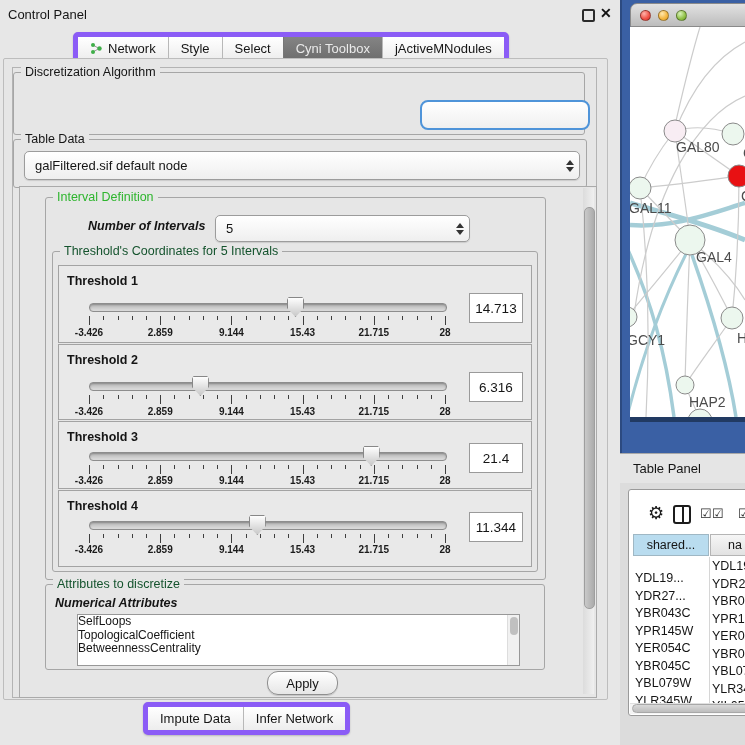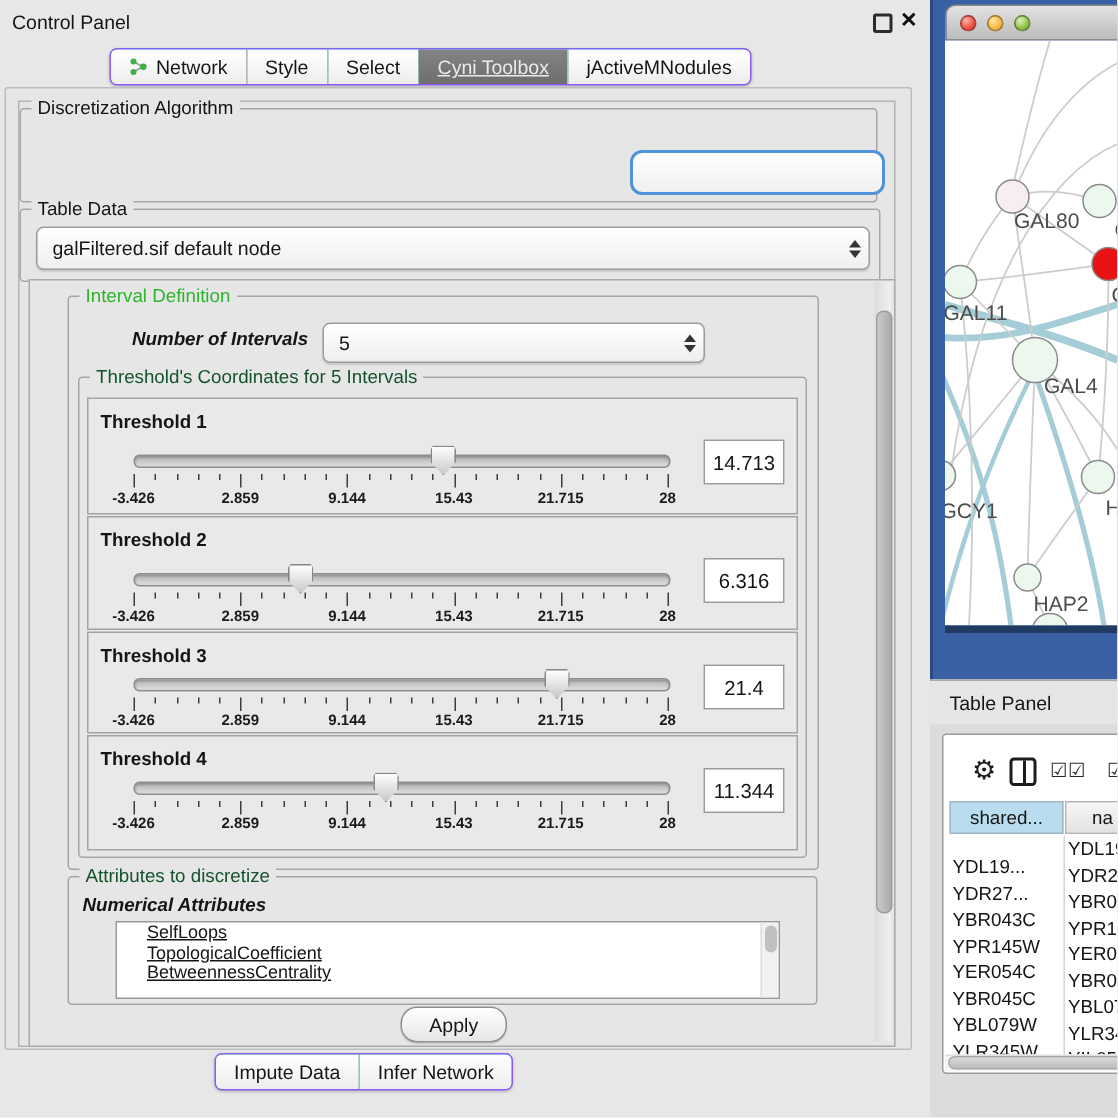--- a/index.html
+++ b/index.html
@@ -10,26 +10,26 @@
   #cp-title{left:8px;top:7px;font-size:13px;}
   #cp-float{left:582px;top:9px;width:9px;height:9px;border:2px solid #2b2b2b;border-radius:2px;}
   #cp-close{left:600px;top:5px;font-size:14px;font-weight:bold;color:#111;}
   #cp-outer{left:3px;top:58px;width:603px;height:640px;border:1px solid #bdbdbd;background:#e6e6e6;border-radius:2px;}
   #cp-inner{left:12px;top:67px;width:583px;height:629px;border:1px solid #b3b3b3;background:#e6e6e6;}
   #scroll-panel{left:19px;top:186px;width:576px;height:510px;border:1px solid #aaa;background:#e6e6e6;}
   #cp-scroll-track{left:583px;top:188px;width:11px;height:506px;background:linear-gradient(to right,#dcdcdc,#f0f0f0);}
   #cp-scroll-thumb{left:584px;top:207px;width:9px;height:400px;border-radius:5px;
       background:linear-gradient(to right,#c9c9c9,#ababab);border:1px solid #9e9e9e;}
   
-  .seg{position:absolute;display:flex;height:23px;background:#5eead4;border:1px solid #8b5cf6;border-radius:5px;
+  .seg{position:absolute;display:flex;height:23px;background:#d946ef;border:5px solid #8b5cf6;border-radius:5px;
        overflow:hidden;box-shadow:0 1px 2px rgba(0,0,0,.2);}
   .seg-item{display:flex;align-items:center;padding:0 12px;font-size:13px;white-space:nowrap;
        background:linear-gradient(#ffffff,#ededed);border-left:1px solid #b8b8b8;}
   .seg-item:first-child{border-left:none;}
-  .seg-item.sel{background:linear-gradient(#848484,#6d6d6d);color:#eaeaea;border-left-color:#777;text-decoration:underline;}
+  .seg-item.sel{background:linear-gradient(#848484,#6d6d6d);color:#eaeaea;border-left-color:#777;}
   .seg-item .ticon{margin-right:5px;display:inline-flex;}
   
   .tgroup{position:absolute;border:1px solid #a6a6a6;border-radius:3px;}
   .tlabel{position:absolute;top:-8px;left:7px;background:#e6e6e6;padding:0 4px;font-size:12.5px;white-space:nowrap;}
   
   .combo{position:absolute;display:flex;align-items:center;background:linear-gradient(#ffffff,#efefef);
          border:1px solid #9c9c9c;border-radius:5px;box-shadow:0 1px 1px rgba(0,0,0,.12);}
   .combo-text{flex:1;padding-left:10px;font-size:13px;overflow:hidden;white-space:nowrap;}
   .combo-arrows{width:18px;display:flex;flex-direction:column;align-items:center;gap:2px;}
   .arr-up{width:0;height:0;border-left:4px solid transparent;border-right:4px solid transparent;border-bottom:5px solid #333;}
@@ -48,21 +48,21 @@
              background:linear-gradient(#b4b4b4,#dedede);box-shadow:inset 0 1px 2px rgba(0,0,0,.25);}
   .thr-handle{position:absolute;width:15px;height:18px;background:linear-gradient(#fefefe,#c9c9c9);
              border:1px solid #878787;
              clip-path:polygon(10% 0,90% 0,100% 14%,100% 55%,50% 100%,0 55%,0 14%);}
   .tick{position:absolute;width:1px;background:#3e3e3e;}
   .tick-lab{position:absolute;font-size:10px;font-weight:bold;color:#1b1b1b;transform:translateX(-50%);white-space:nowrap;}
   .thr-value{position:absolute;left:410px;width:52px;height:28px;background:#fff;border:1px solid #9a9a9a;
              display:flex;align-items:center;justify-content:center;font-size:13.5px;}
   
   #attr-list{left:77px;top:614px;width:441px;height:50px;background:#fff;border:1px solid #989898;overflow:hidden;}
-  .attr-item{padding-left:20px;font-size:12px;line-height:13.5px;white-space:nowrap;text-decoration:underline;}
+  .attr-item{padding-left:0;font-size:12px;line-height:13.5px;white-space:nowrap;}
   #attr-sb{position:absolute;right:0;top:0;width:11px;height:100%;background:#f1f1f1;border-left:1px solid #ddd;}
   #attr-sb-thumb{position:absolute;right:1px;top:2px;width:8px;height:18px;border-radius:4px;background:#c0c0c0;}
   
   #apply-btn{left:267px;top:671px;width:69px;height:22px;border:1px solid #8f8f8f;border-radius:11px;
              background:linear-gradient(#ffffff,#e6e6e6);display:flex;align-items:center;justify-content:center;
              font-size:13px;box-shadow:0 1px 1px rgba(0,0,0,.15);}
   
   #desktop{left:620px;top:0;width:125px;height:453px;background:#3a60a4;border-left:2px solid #2c4a80;box-sizing:border-box;}
   #net-titlebar{left:630px;top:3px;width:120px;height:24px;background:linear-gradient(#e2e2e2,#bcbcbc);
                 border:1px solid #8a8a8a;border-radius:7px 0 0 0;box-sizing:border-box;}

